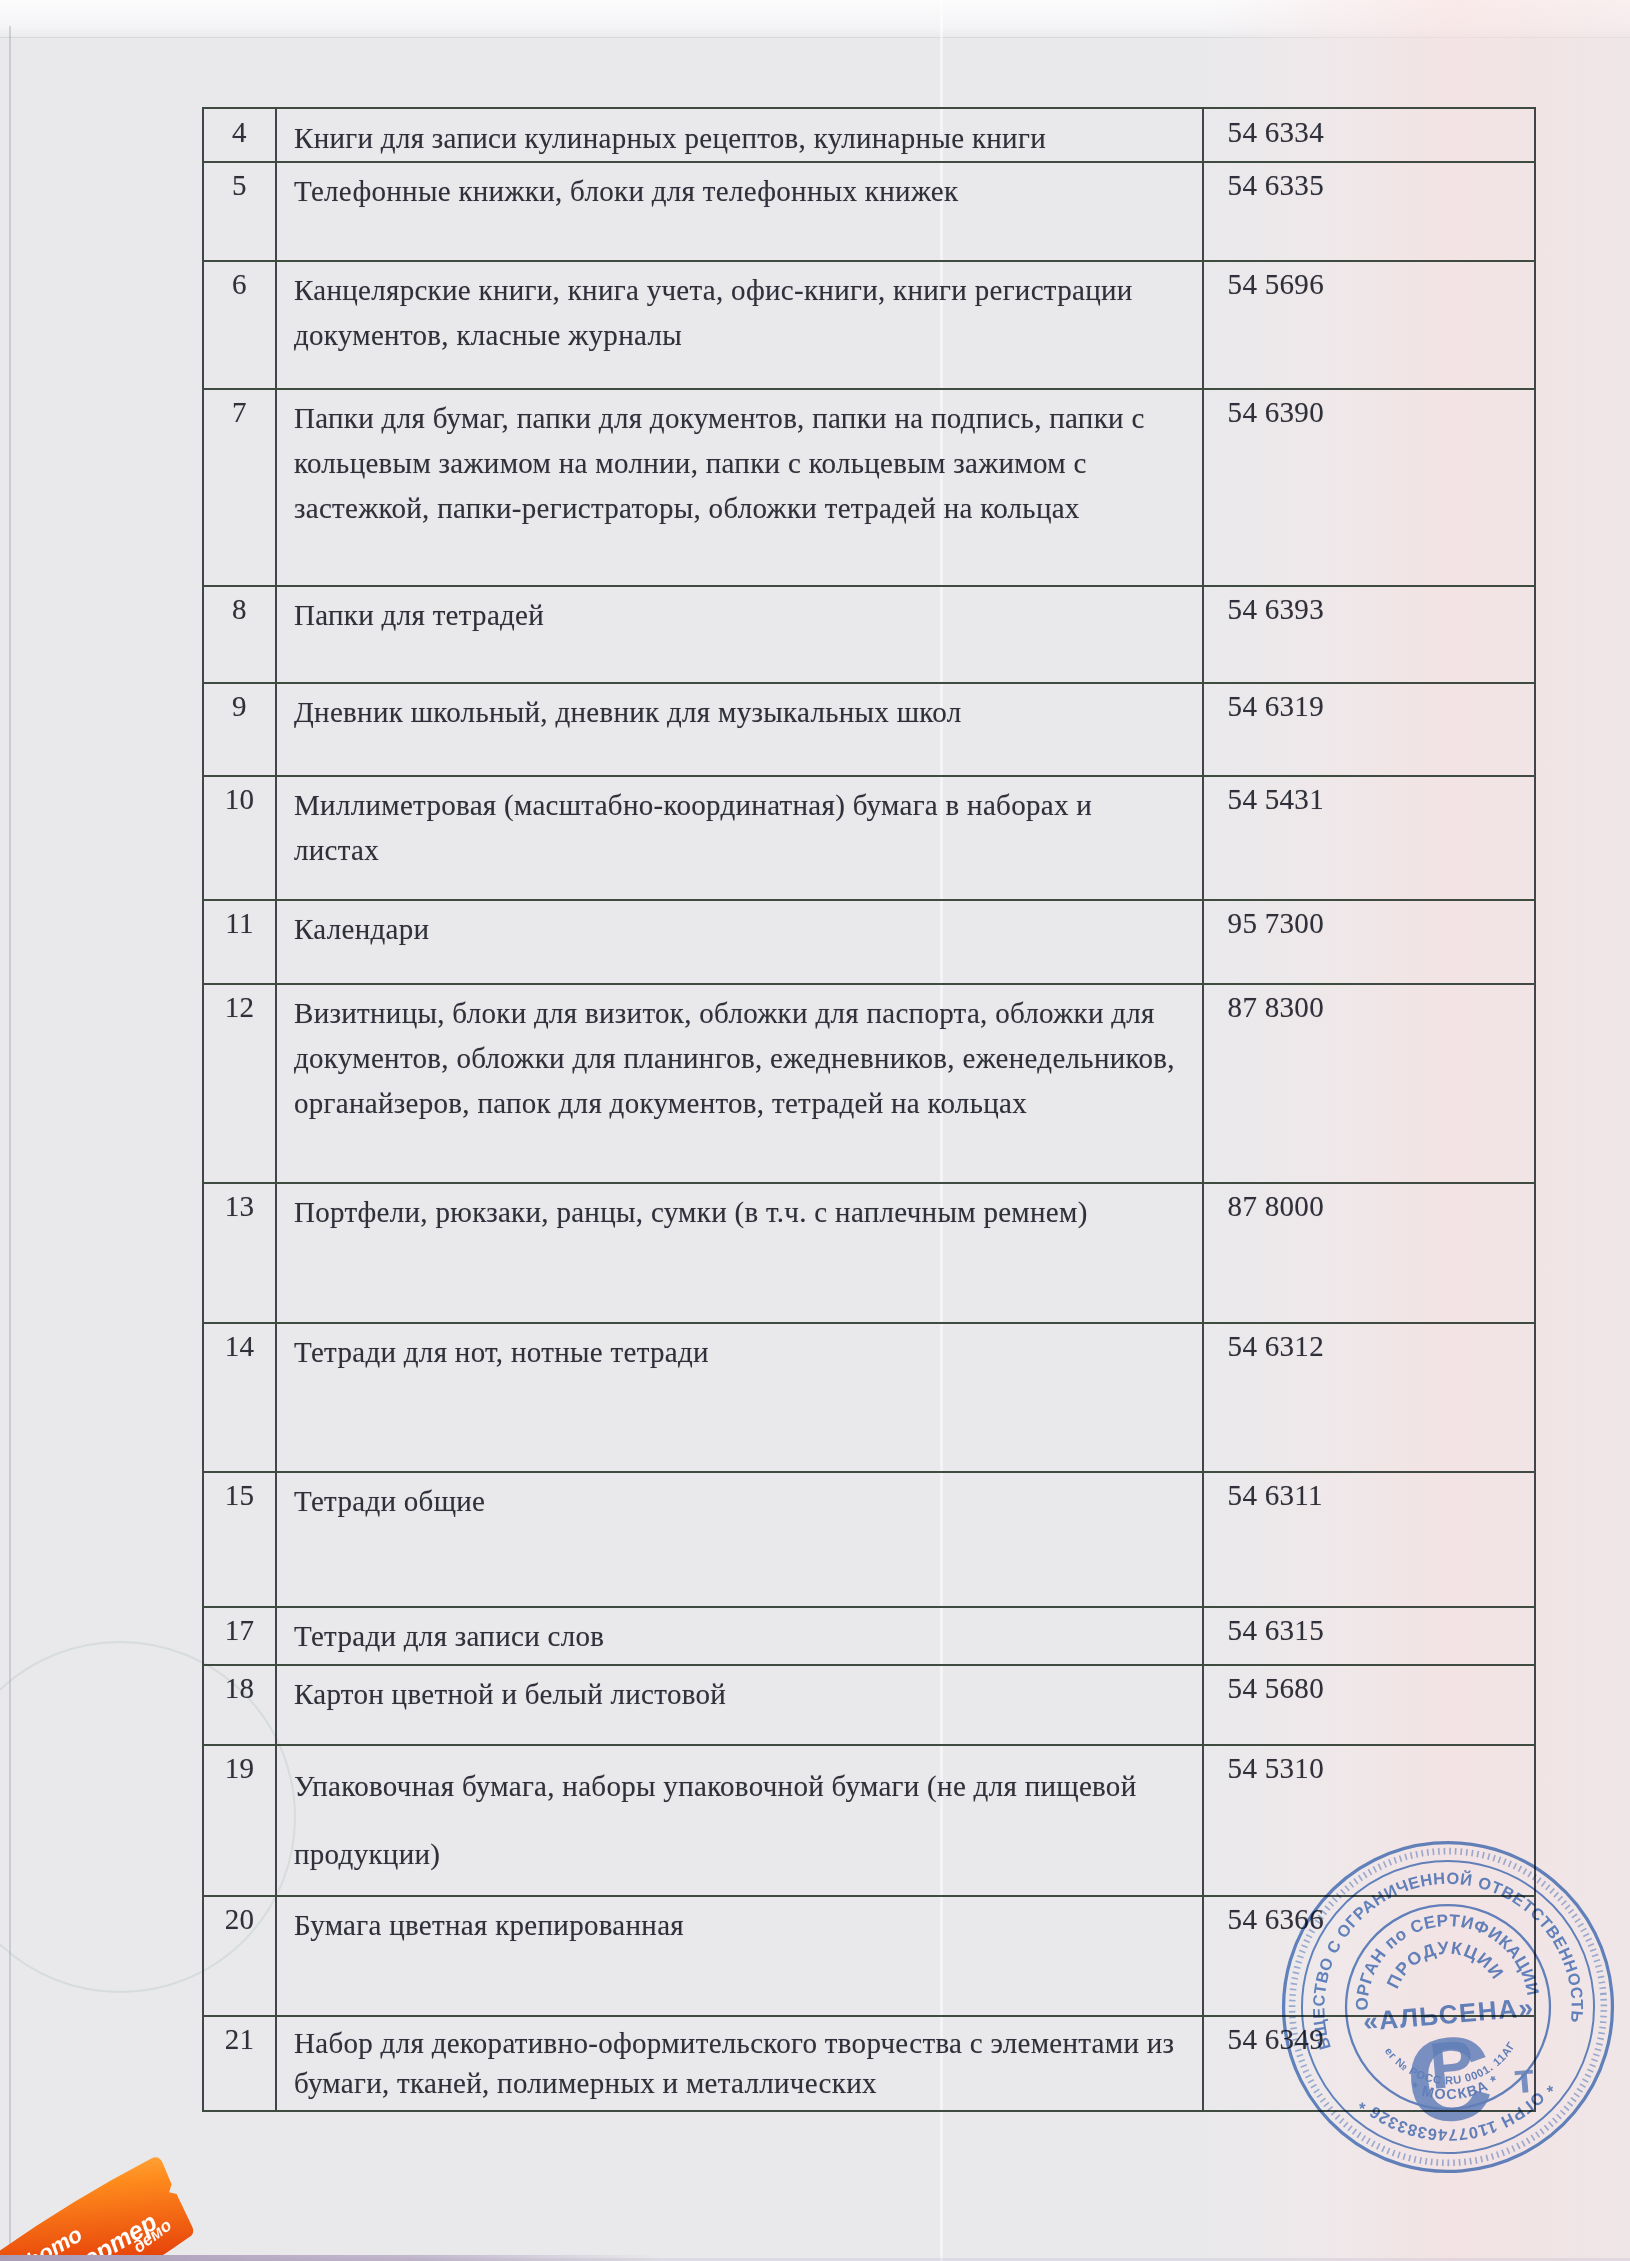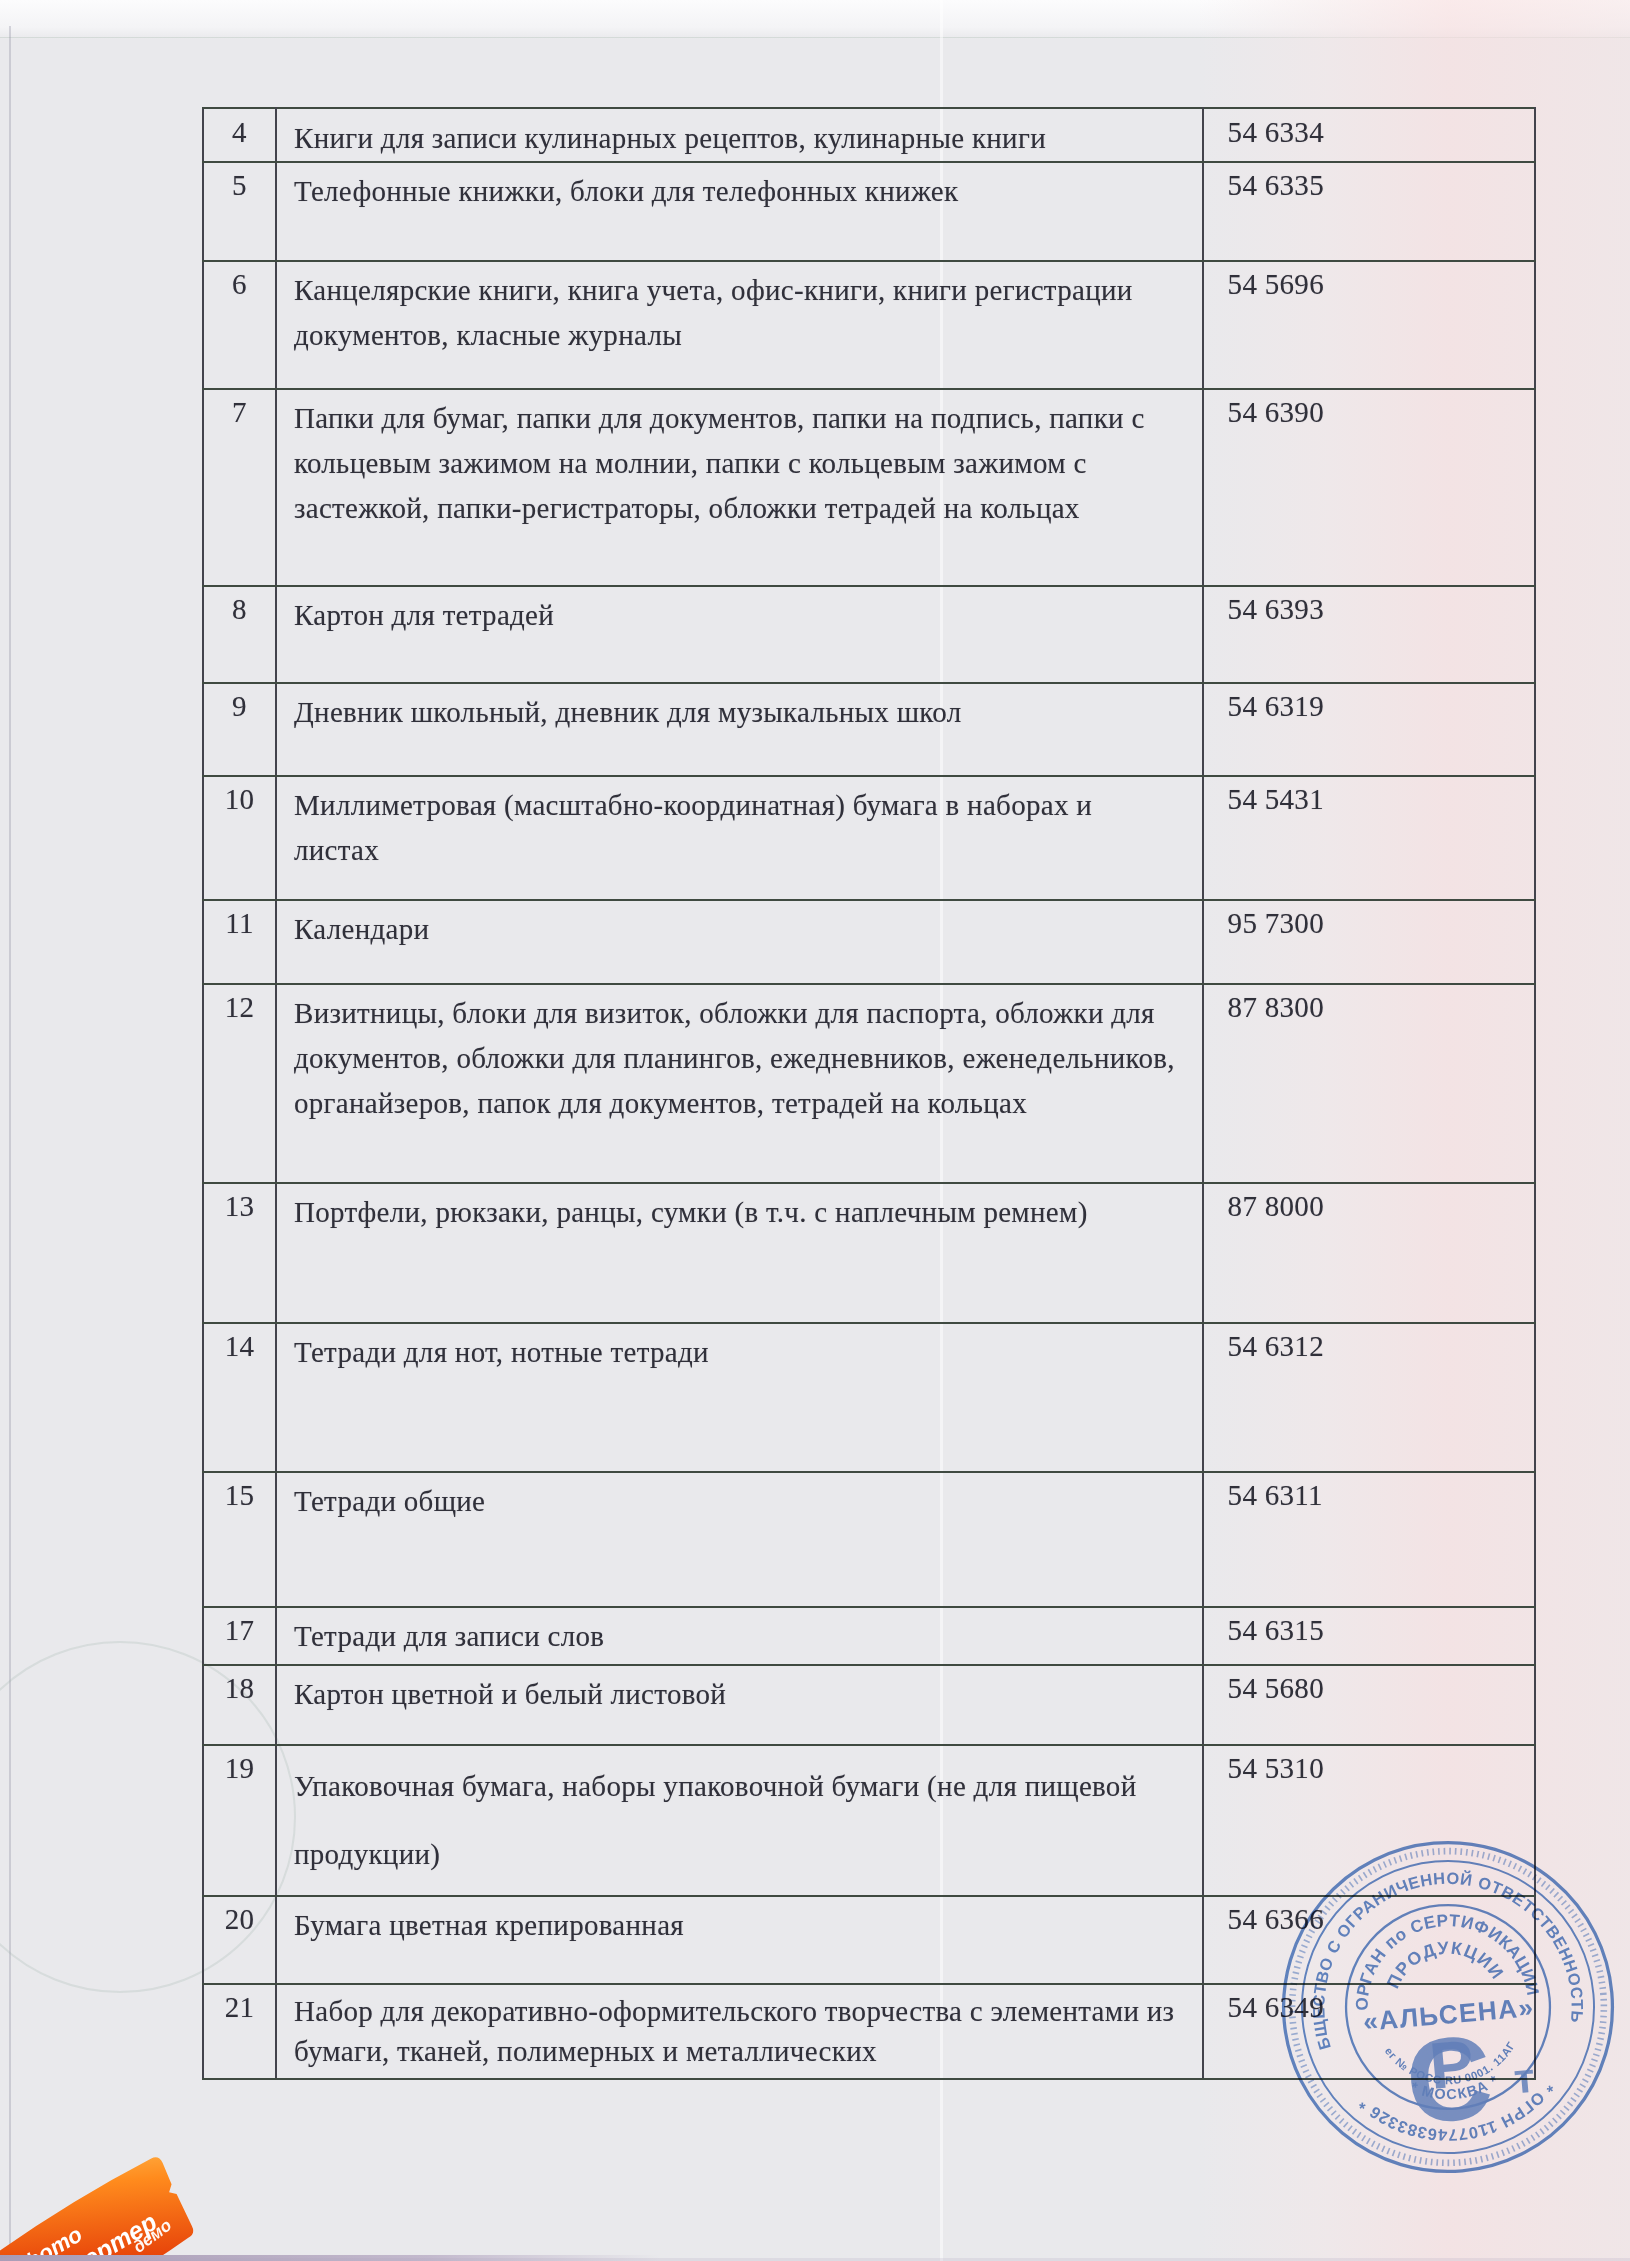--- a/index.html
+++ b/index.html
@@ -101,21 +101,21 @@
         <td class="desc">Канцелярские книги, книга учета, офис-книги, книги регистрации документов, класные журналы</td>
         <td class="code">54 5696</td>
       </tr>
       <tr class="r3" style="height:197px">
         <td class="num">7</td>
         <td class="desc">Папки для бумаг, папки для документов, папки на подпись, папки с кольцевым зажимом на молнии, папки с кольцевым зажимом с  застежкой, папки-регистраторы, обложки тетрадей на кольцах</td>
         <td class="code">54 6390</td>
       </tr>
       <tr class="r4" style="height:97px">
         <td class="num">8</td>
-        <td class="desc">Картон для тетрадей</td>
+        <td class="desc">Папки для тетрадей</td>
         <td class="code">54 6393</td>
       </tr>
       <tr class="r5" style="height:93px">
         <td class="num">9</td>
         <td class="desc">Дневник школьный, дневник для музыкальных школ</td>
         <td class="code">54 6319</td>
       </tr>
       <tr class="r6" style="height:124px">
         <td class="num">10</td>
         <td class="desc">Миллиметровая (масштабно-координатная) бумага в наборах и листах</td>
@@ -154,21 +154,21 @@
       <tr class="r14" style="height:80px">
         <td class="num">18</td>
         <td class="desc">Картон цветной и белый листовой</td>
         <td class="code">54 5680</td>
       </tr>
       <tr class="r15" style="height:151px">
         <td class="num">19</td>
         <td class="desc">Упаковочная бумага, наборы упаковочной бумаги (не для пищевой продукции)</td>
         <td class="code">54 5310</td>
       </tr>
-      <tr class="r16" style="height:88px">
+      <tr class="r16" style="height:120px">
         <td class="num">20</td>
         <td class="desc">Бумага цветная крепированная</td>
         <td class="code">54 6366</td>
       </tr>
       <tr class="r17" style="height:95px">
         <td class="num">21</td>
         <td class="desc">Набор для декоративно-оформительского творчества с элементами из бумаги, тканей, полимерных и металлических</td>
         <td class="code">54 6349</td>
       </tr>
     </tbody>

